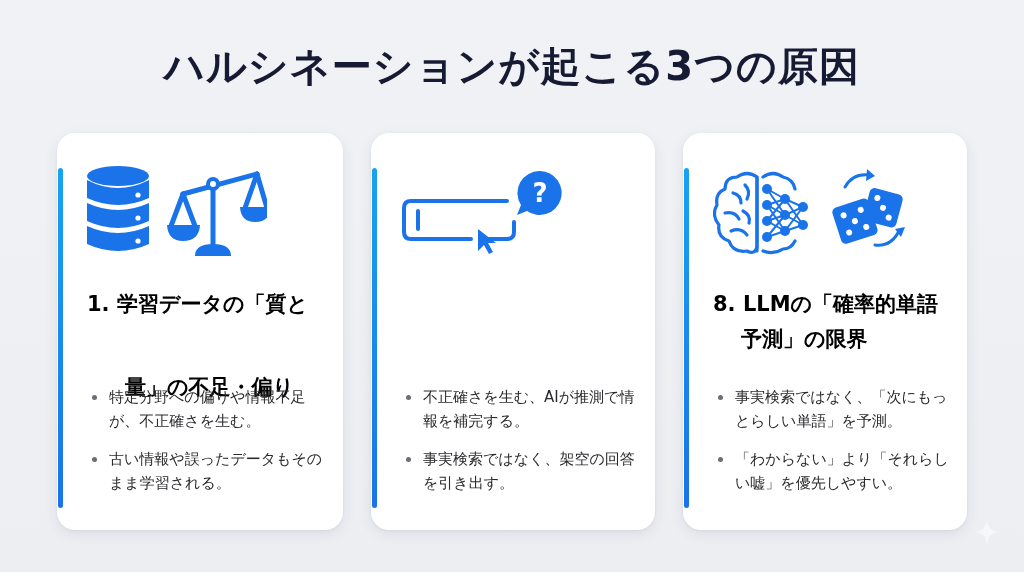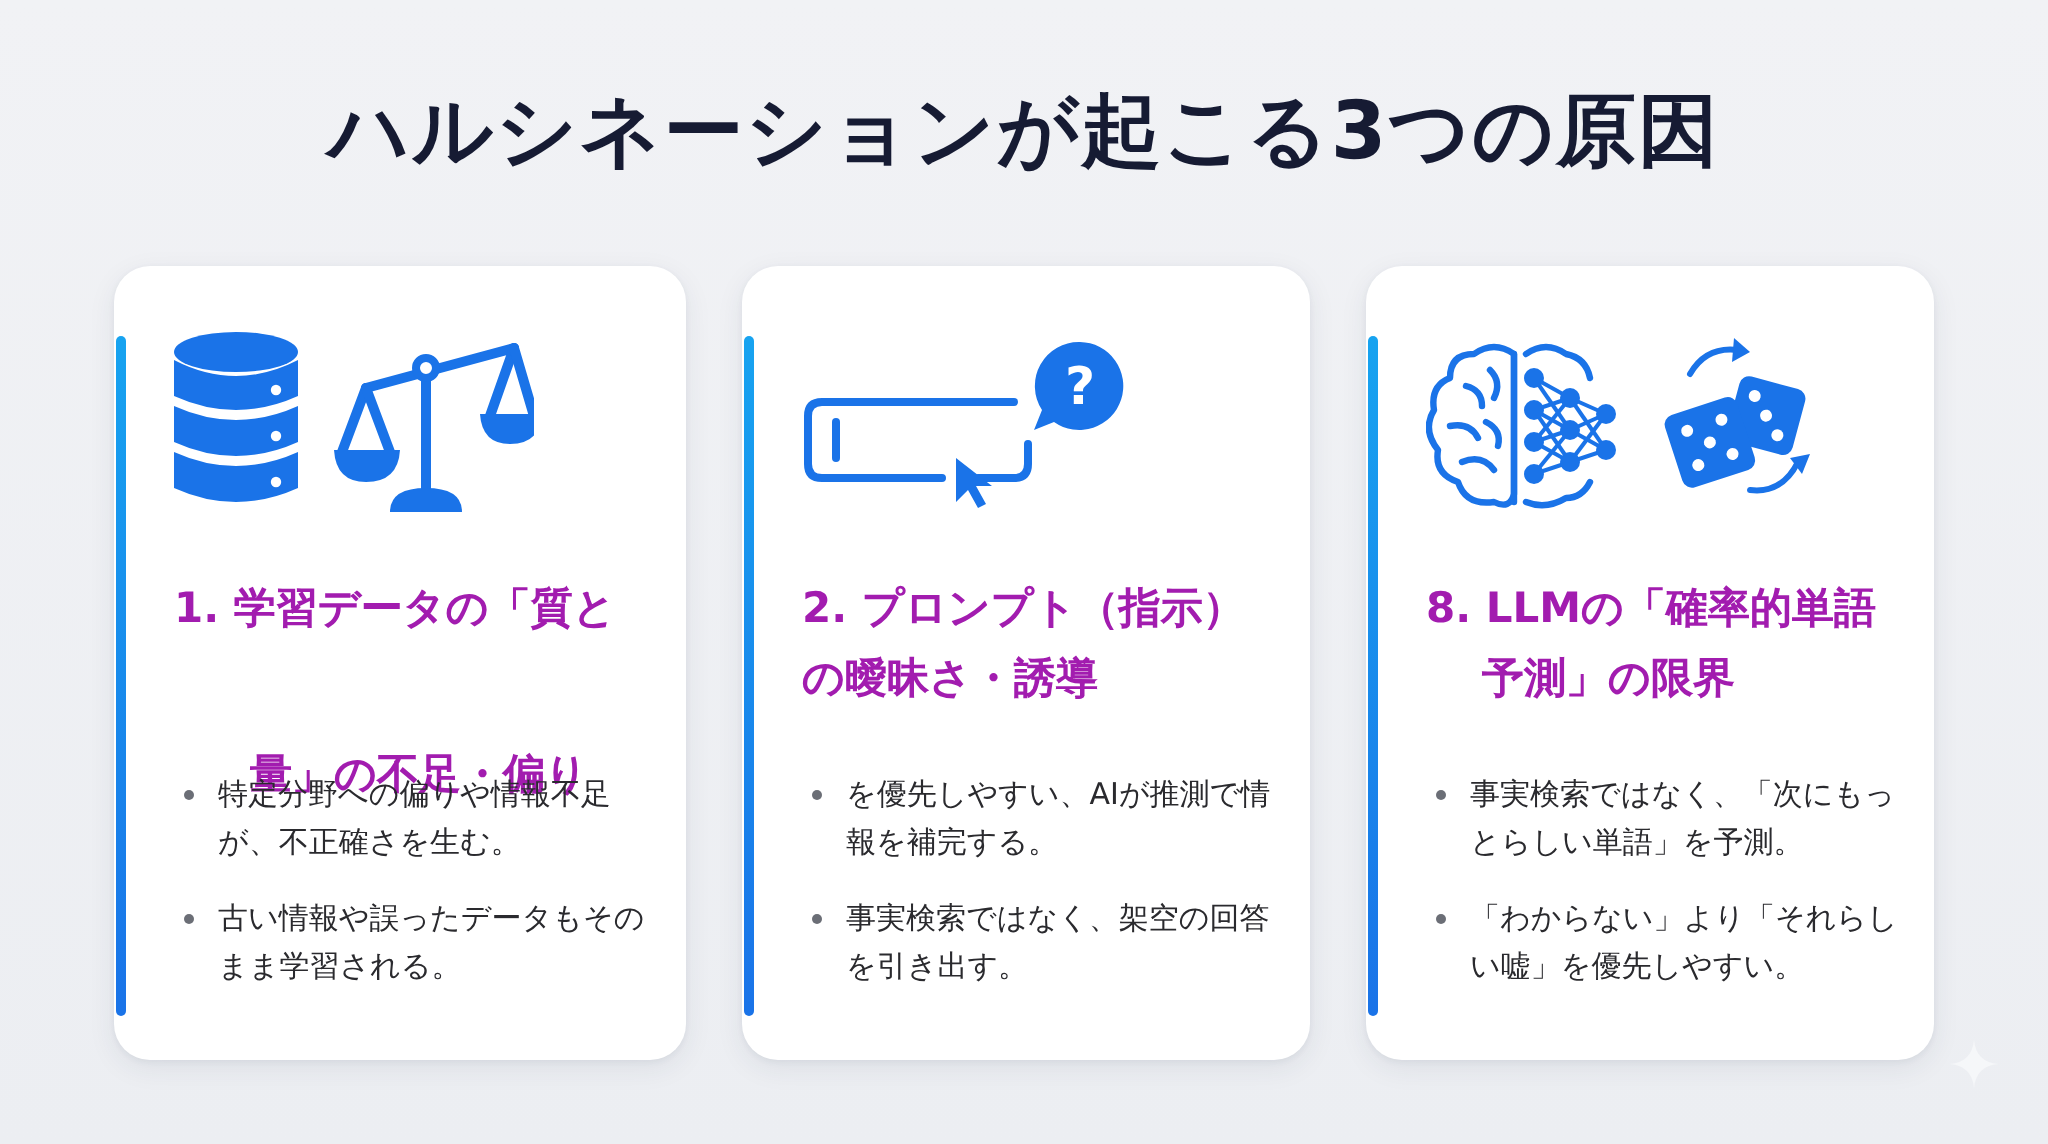--- a/index.html
+++ b/index.html
@@ -26,21 +26,21 @@
       position: absolute; left: 1px; top: 35px; width: 5px; height: 340px;
       border-radius: 3px;
       background: linear-gradient(180deg, #17a3f0 0%, #1a73e8 100%);
     }
     .icons {
       position: absolute; left: 22px; top: 28px; height: 96px; width: 250px;
     }
     .icons svg { position: absolute; }
     .heading {
       position: absolute; left: 30px; top: 154px; width: 250px;
-      font-size: 21px; font-weight: bold; color: #a21caf; line-height: 35px;
+      font-size: 21px; font-weight: bold; color: #000000; line-height: 35px;
     }
     .heading .l2 { display: block; }
     .c1 .heading .l2 { padding-left: 38px; margin-top: 48px; }
     .c3 .heading .l2 { padding-left: 28px; }
     .bullets {
       position: absolute; left: 32px; top: 252px; width: 244px;
       list-style: none;
     }
     .bullets li {
       position: relative; padding-left: 20px; margin-bottom: 14px;
@@ -111,26 +111,22 @@
           <path d="M88 46 L106 46 Q113 46 113 39 L113 29"></path>
           <line x1="17" y1="18" x2="17" y2="36"></line>
         </g>
         <path d="M77 36 L77 58 L83 52 L88 61 L92 59 L87 50 L95 50 Z" fill="#1a73e8"></path>
       </svg>
       <svg style="left:122px;top:8px" width="50" height="50" viewBox="0 0 50 50">
         <path d="M25 2 A22 22 0 1 1 12 42 L2 46 L6 36 A22 22 0 0 1 25 2 Z" fill="#1a73e8"></path>
         <text x="25" y="33" text-anchor="middle" font-family="DejaVu Sans, sans-serif" font-weight="bold" font-size="26" fill="#ffffff">?</text>
       </svg>
     </div>
-    <h2 class="heading">
-      <span>2. プロンプト（指示）</span>
-      <span class="l2">の曖昧さ・誘導</span>
-    </h2>
     <ul class="bullets">
-      <li><span class="dot"></span><span>を優先しやすい、AIが推測で情報を補完する。</span></li>
+      <li><span class="dot"></span><span>不正確さを生む、AIが推測で情報を補完する。</span></li>
       <li><span class="dot"></span><span>事実検索ではなく、架空の回答を引き出す。</span></li>
     </ul>
   </div>
 
   <div class="card c3">
     <div class="accent"></div>
     <div class="icons">
       <svg style="left:8px;top:10px" width="100" height="86" viewBox="0 0 100 86">
         <g fill="none" stroke="#1a73e8" stroke-width="3.2" stroke-linecap="round" stroke-linejoin="round">
           <path d="M44 6 Q34 -1 24 6 Q12 6 12 18 Q2 22 4 34 Q-2 44 6 54 Q4 66 16 70 Q20 82 34 80 Q42 84 44 76 Z"></path>

